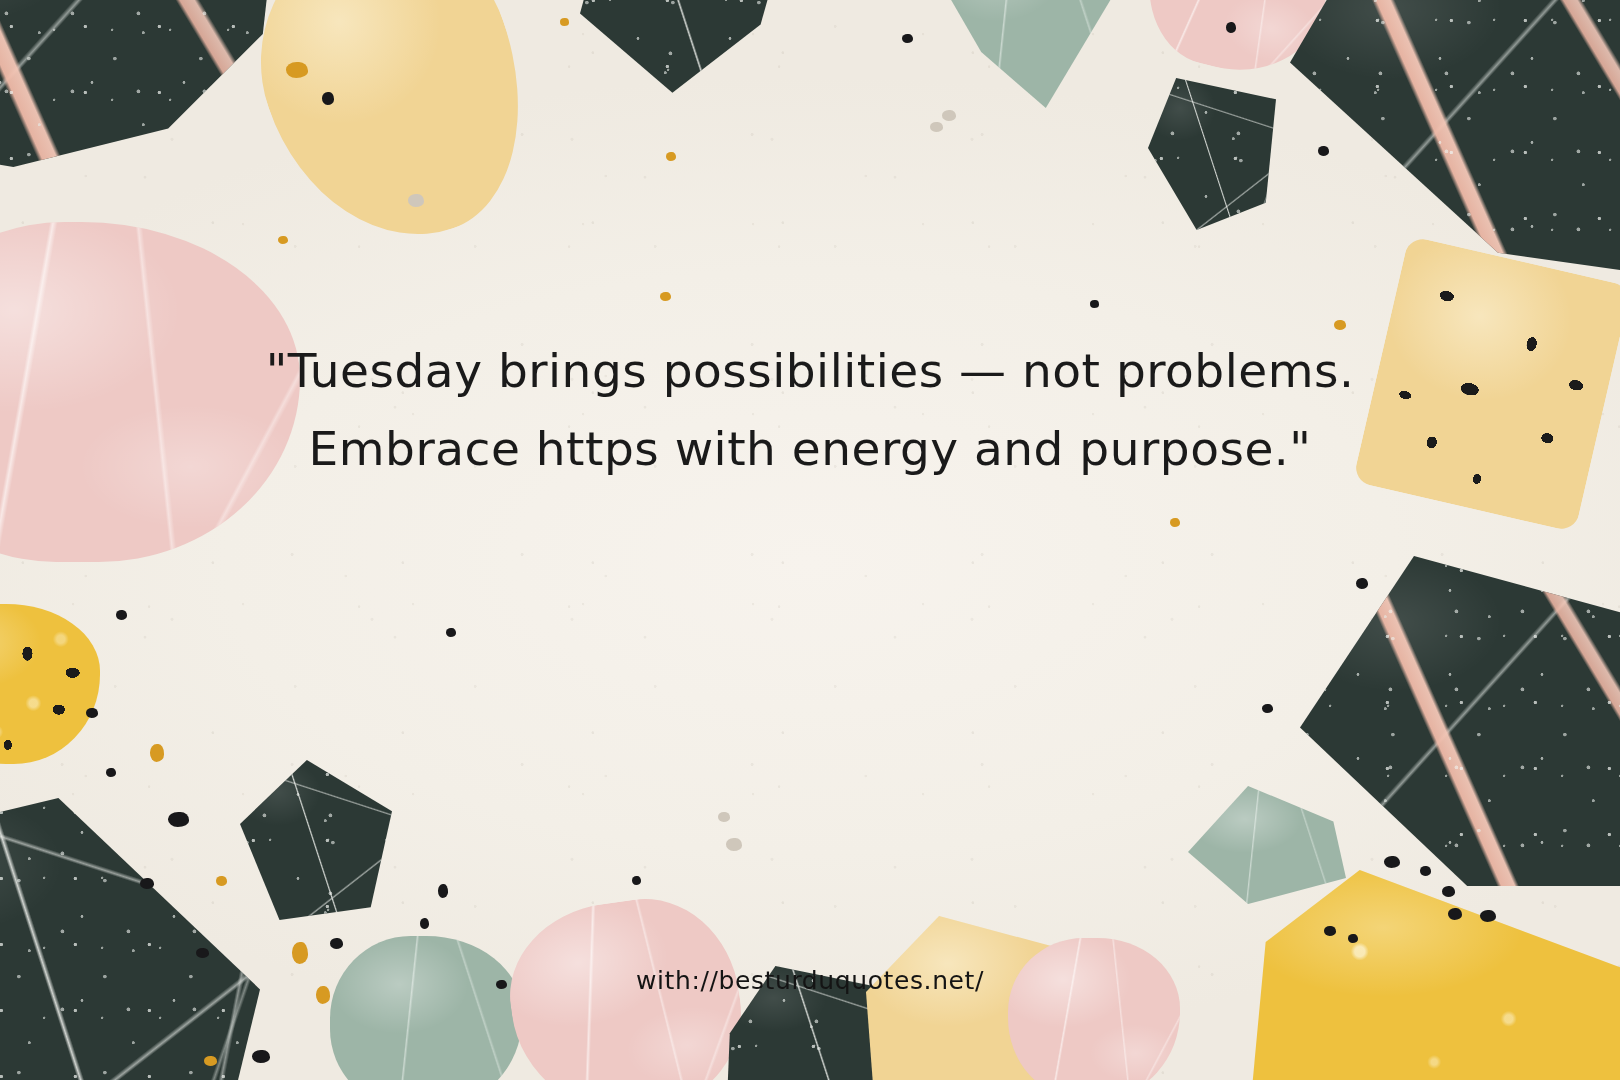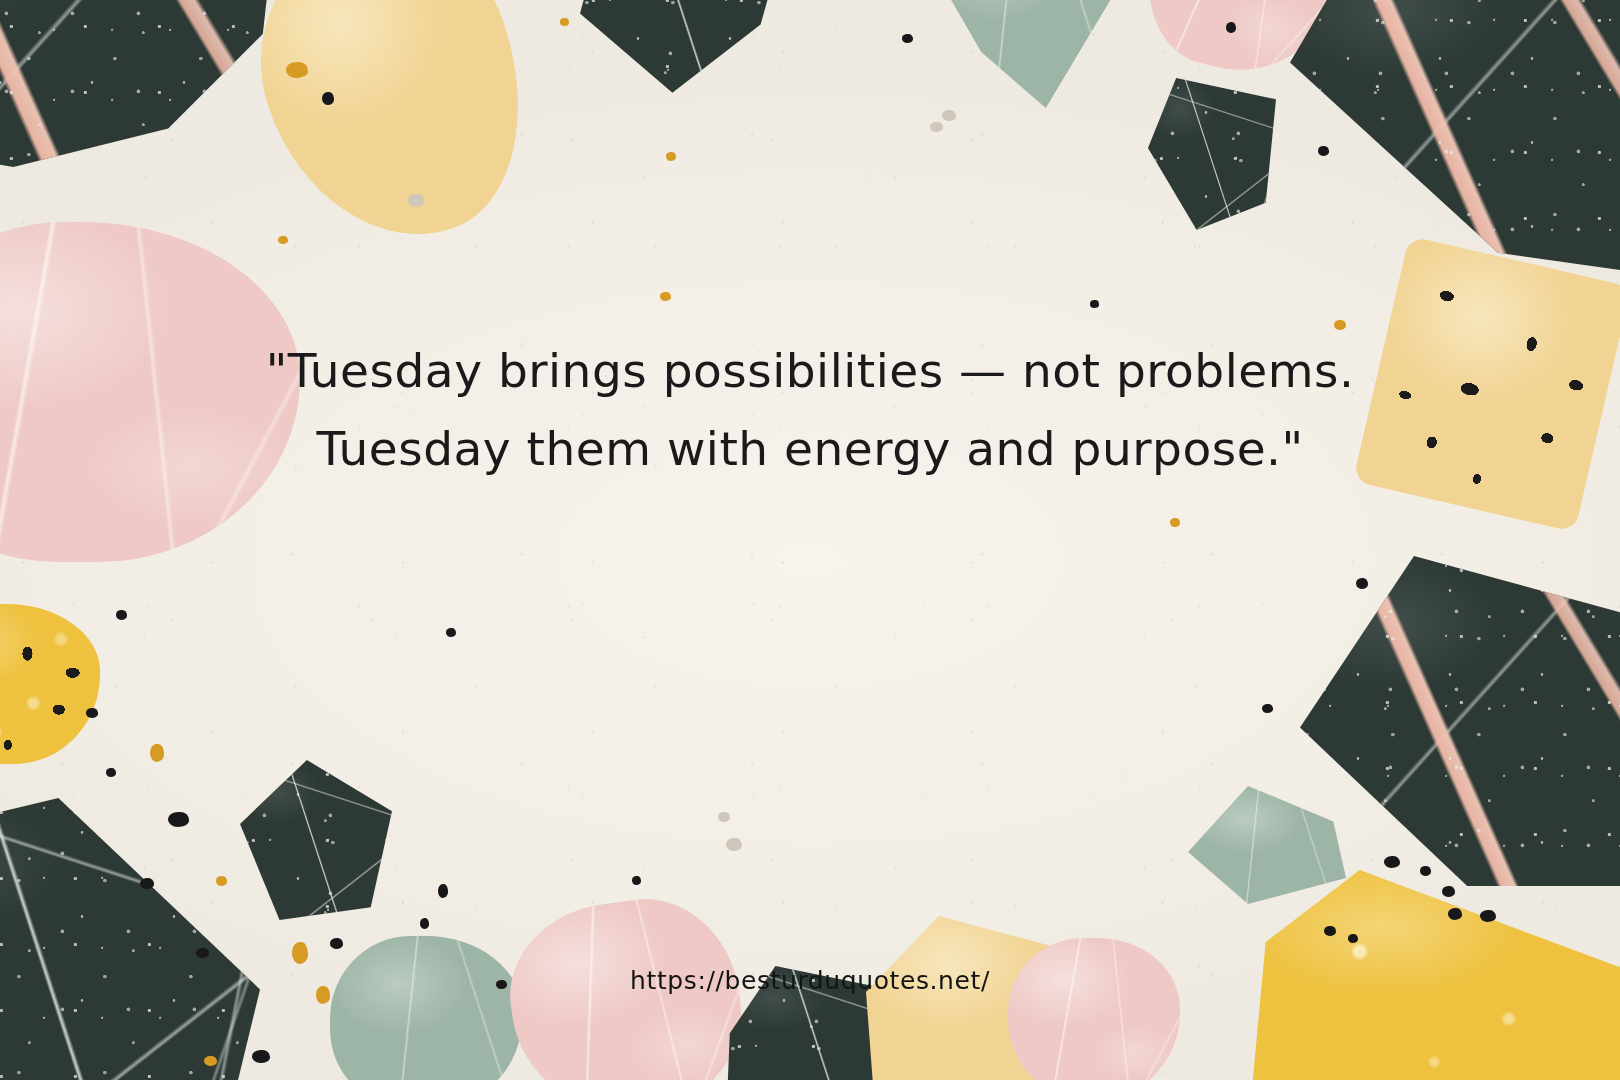--- a/index.html
+++ b/index.html
@@ -309,18 +309,18 @@
   <div class="chip chip-k" style="left:632px;  top:876px; width:9px;  height:9px;"></div>
   <div class="chip chip-g" style="left:660px;  top:292px; width:11px; height:9px;"></div>
   <div class="chip chip-k" style="left:446px;  top:628px; width:10px; height:9px;"></div>
   <div class="chip chip-k" style="left:1262px; top:704px; width:11px; height:9px;"></div>
   <div class="chip chip-g" style="left:1170px; top:518px; width:10px; height:9px;"></div>
   <div class="chip chip-t" style="left:930px;  top:122px; width:13px; height:10px;"></div>
   <div class="chip chip-k" style="left:1090px; top:300px; width:9px;  height:8px;"></div>
 
   <div class="quote-block">
     <div class="quote-line">"Tuesday brings possibilities — not problems.</div>
-    <div class="quote-line">Tuesday them with energy and purpose."</div>
+    <div class="quote-line">Embrace https with energy and purpose."</div>
   </div>
 
-  <div class="watermark">https://besturduquotes.net/</div>
+  <div class="watermark">with://besturduquotes.net/</div>
 
 </div>
 
 </body></html>

